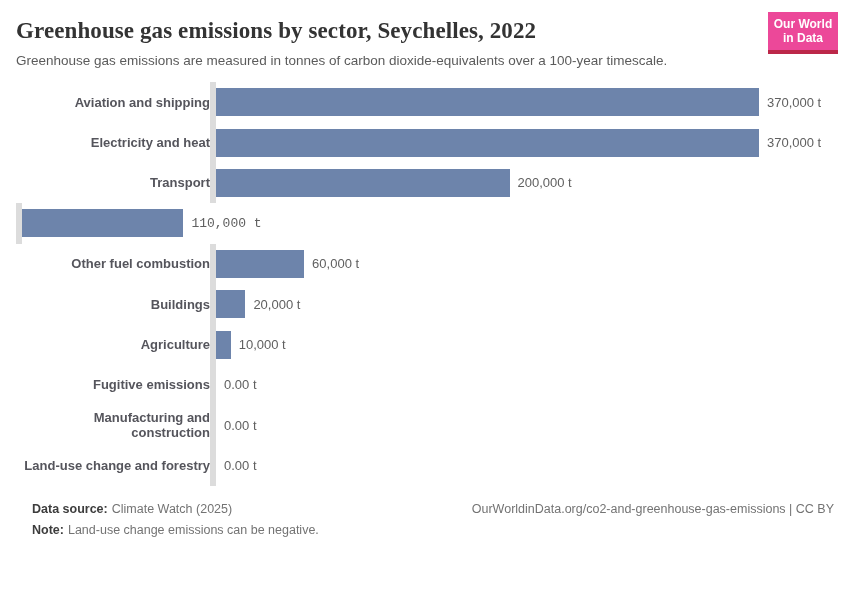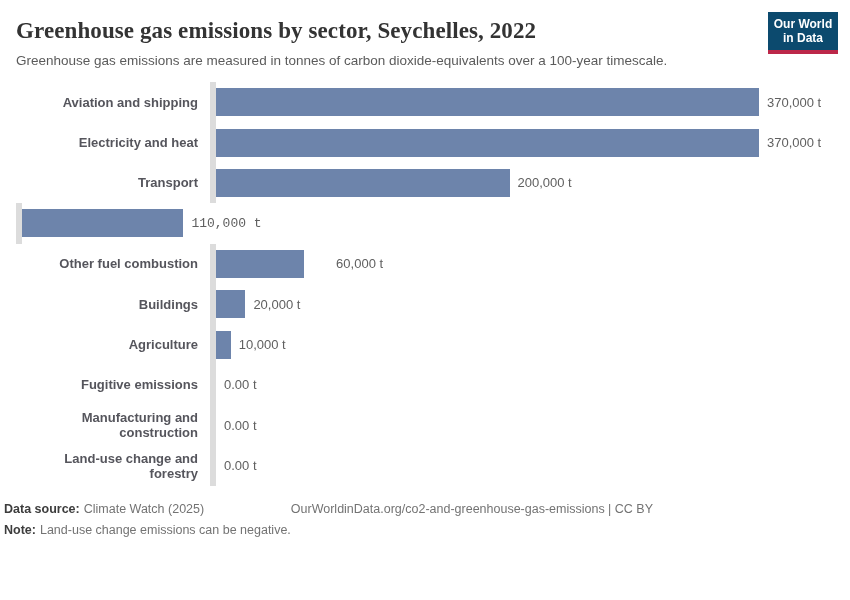--- a/index.html
+++ b/index.html
@@ -14,42 +14,42 @@
            font-size:23px; color:#333333; letter-spacing:0.1px; }
   .subtitle { margin-top:9px; font-size:13.5px; color:#5b5b5b; }
 
   .logo { position:absolute; top:12px; right:12px; width:70px;
           text-align:center; color:#ffffff; font-weight:700; font-size:12px;
           line-height:1.2; padding:5px 2px 4px 2px; }
 
   
   .chart { margin:14px 16px 0 16px; }
   .row { display:flex; align-items:center; height:40.4px; }
-  .row-label { width:194px; padding-right:12px; text-align:right;
+  .row-label { width:194px; padding-right:0; text-align:right;
                font-weight:700; font-size:13px; color:#55555c; }
   .bar-area { flex:1; align-self:stretch; display:flex; align-items:center;
               border-left:6px solid #84cc16; }
   .bar { height:28px; flex:0 0 auto; }
   .bar-value { margin-left:8px; font-size:13px; color:#606060; white-space:nowrap; }
 
   
-  .footer { display:flex; align-items:flex-start;
-            margin:13px 16px 0 4px; font-size:12.5px; color:#737373; line-height:1.7; }
+  .footer { display:flex; justify-content:space-between; align-items:flex-start;
+            margin:13px 16px 0 32px; font-size:12.5px; color:#737373; line-height:1.7; }
   .footer .strong { font-weight:700; color:#3d3d3d; margin-right:4px; }
   .credit { text-align:right; color:#737373; text-decoration:none; }
 </style>
 </head>
 <body>
 
 <div class="page">
 
   <div class="header">
     <div class="title">Greenhouse gas emissions by sector, Seychelles, 2022</div>
     <div class="subtitle">Greenhouse gas emissions are measured in tonnes of carbon dioxide-equivalents over a 100-year timescale.</div>
-    <div class="logo" style="background: #0c4a6e; border-bottom: 4px solid rgb(188, 39, 73);">
+    <div class="logo" style="background: #ec4899; border-bottom: 4px solid rgb(188, 39, 73);">
       <div>Our World</div>
       <div>in Data</div>
     </div>
   </div>
 
   <div class="chart">
     <div id="chart-rows">
         <div class="row">
           <div class="row-label">Aviation and shipping</div>
           <div class="bar-area" style="border-left-color: rgb(220, 220, 220);">
@@ -72,21 +72,21 @@
           </div>
         </div>
         <div class="row">
           <div class="bar-area" style="border-left-color: rgb(220, 220, 220); font-family: Liberation Mono, monospace;">
             <div class="bar" style="width: 161.4px; background: rgb(109, 132, 171);"></div>
             <div class="bar-value">110,000 t</div>
           </div>
         </div>
         <div class="row">
           <div class="row-label">Other fuel combustion</div>
-          <div class="bar-area" style="border-left-color: rgb(220, 220, 220); gap: 24px;">
+          <div class="bar-area" style="border-left-color: rgb(220, 220, 220);">
             <div class="bar" style="width: 88.1px; background: rgb(109, 132, 171);"></div>
             <div class="bar-value">60,000 t</div>
           </div>
         </div>
         <div class="row">
           <div class="row-label">Buildings</div>
           <div class="bar-area" style="border-left-color: rgb(220, 220, 220);">
             <div class="bar" style="width: 29.4px; background: rgb(109, 132, 171);"></div>
             <div class="bar-value">20,000 t</div>
           </div>

